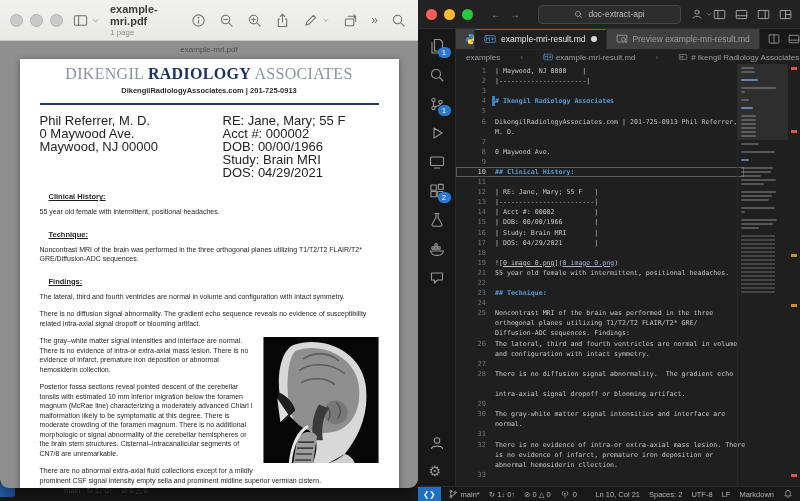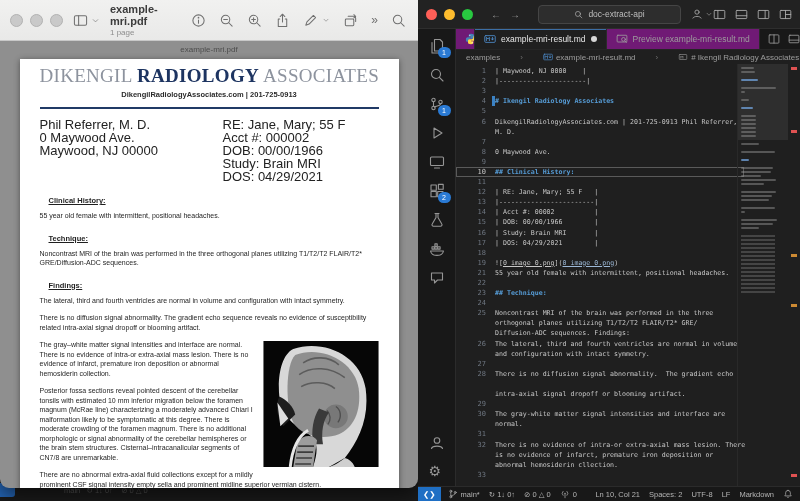--- a/index.html
+++ b/index.html
@@ -23,21 +23,21 @@
   .pv-title{line-height:1.15;margin-right:6px;}
   .pv-title .t{font-size:11px;font-weight:bold;color:#3c3c3c;}
   .pv-title .s{font-size:8px;color:#8d8d8d;}
   .pv-icons{display:flex;align-items:center;gap:13px;margin-left:auto;color:#6f6f6f;padding-right:2px;}
   .pv-icons .ovf{font-size:12px;color:#6f6f6f;line-height:1;}
   .pv-icons .chev{margin-left:-9px;}
   .pv-body{position:relative;height:447px;overflow:hidden;}
   .pv-pagelabel{text-align:center;font-size:8px;color:#4c4c4c;padding-top:4px;height:12px;}
   .pdf-page{width:339px;margin:2px auto 0;background:#fff;box-shadow:0 1px 6px rgba(0,0,0,.45);
             padding:6px 20px 30px;min-height:520px;color:#1f1f1f;}
-  .brand{text-align:center;font-family:"Liberation Serif",serif;font-size:19px;letter-spacing:.3px;
+  .brand{text-align:center;font-family:"Liberation Serif",serif;font-size:16px;letter-spacing:.3px;
          color:#8d939e;white-space:nowrap;}
   .brand b{color:#1d3461;}
   .contact{text-align:center;font-size:7.5px;font-weight:bold;color:#2b2b2b;margin:3px 0 8px;}
   .navy-rule{height:2px;background:#203a66;margin:0 0 9px;}
   .info{display:flex;font-size:13px;line-height:13px;color:#222;margin-bottom:4px;}
   .info .c1{flex:0 0 183px;}
   .doc-h{font-size:7.5px;font-weight:bold;text-decoration:underline;margin:13px 0 6px;clear:both;padding-left:9px;}
   .doc-p{font-size:7px;line-height:9.5px;margin:0 0 8px;}
   .mri-float{float:right;width:116px;height:126px;margin:1px 0 6px 9px;display:block;}
 
@@ -55,21 +55,21 @@
                align-items:center;padding-top:9px;gap:13px;}
   .ab-item{position:relative;color:#969696;width:16px;height:16px;}
   .ab-item .badge{position:absolute;right:-6px;bottom:-4px;min-width:11px;height:11px;border-radius:6px;
                   background:#2a7ad4;color:#fff;font-size:7px;line-height:11px;text-align:center;padding:0 1px;}
   .ab-bottom{margin-top:auto;display:flex;flex-direction:column;gap:11px;align-items:center;padding-bottom:10px;}
   .icon-text{font-size:14px;line-height:16px;color:#969696;}
 
   .editor-col{flex:1;display:flex;flex-direction:column;min-width:0;}
   .tabbar{height:20px;background:#181818;display:flex;align-items:stretch;border-bottom:1px solid #252525;}
   .tab{display:flex;align-items:center;gap:5px;padding:0 9px;font-size:8.5px;color:#9d9d9d;
-       border-right:1px solid #2b2b2b;background:#701a75;white-space:nowrap;}
+       border-right:1px solid #2b2b2b;background:#404040;white-space:nowrap;}
   .tab.first{max-width:50px;overflow:hidden;}
   .tab.active{background:#1f1f1f;color:#e6e6e6;box-shadow:inset 0 1px 0 #3c6ea5;}
   .tab .dot{width:6px;height:6px;border-radius:50%;background:#d8d8d8;flex:0 0 auto;}
   .tab-actions{margin-left:auto;display:flex;gap:8px;align-items:center;padding:0 8px;color:#9d9d9d;}
   .breadcrumb{height:14px;display:flex;align-items:center;gap:20px;padding:0 10px;font-size:8px;color:#9d9d9d;
               background:#1f1f1f;white-space:nowrap;overflow:hidden;}
   .breadcrumb .sep{color:#6f6f6f;font-size:8px;}
 
   .editor{position:relative;flex:1;background:#1f1f1f;overflow:hidden;font-family:"DejaVu Sans Mono",monospace;}
   .code{position:absolute;left:0;top:2px;right:56px;bottom:0;}

